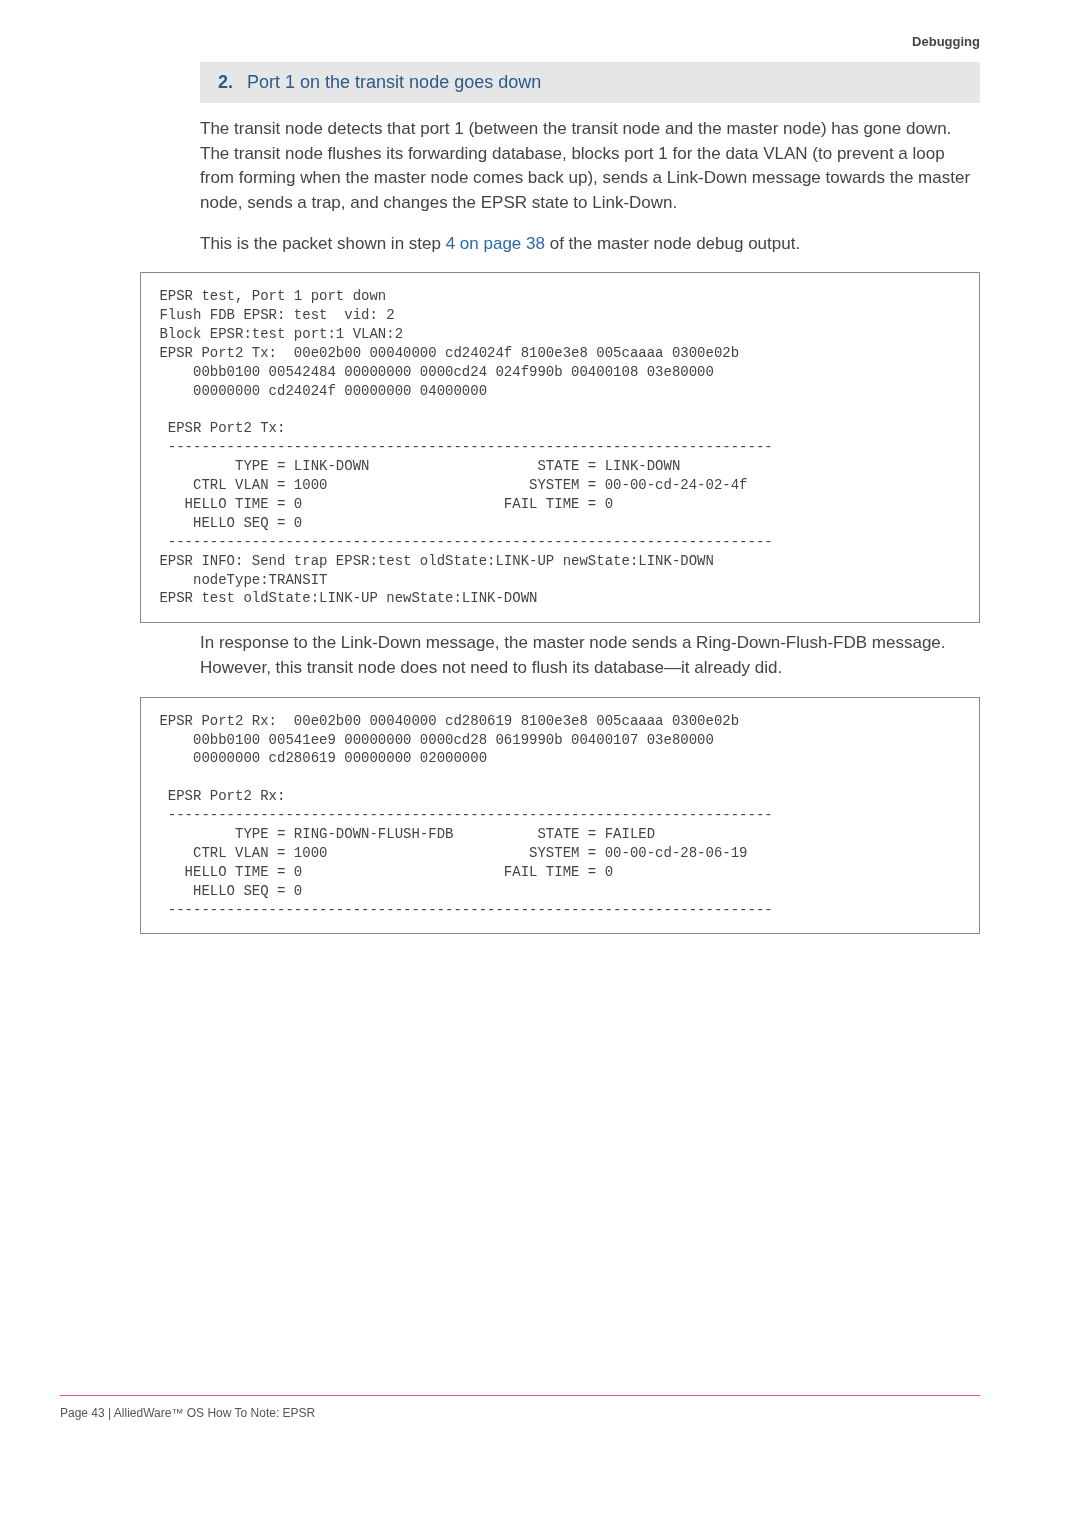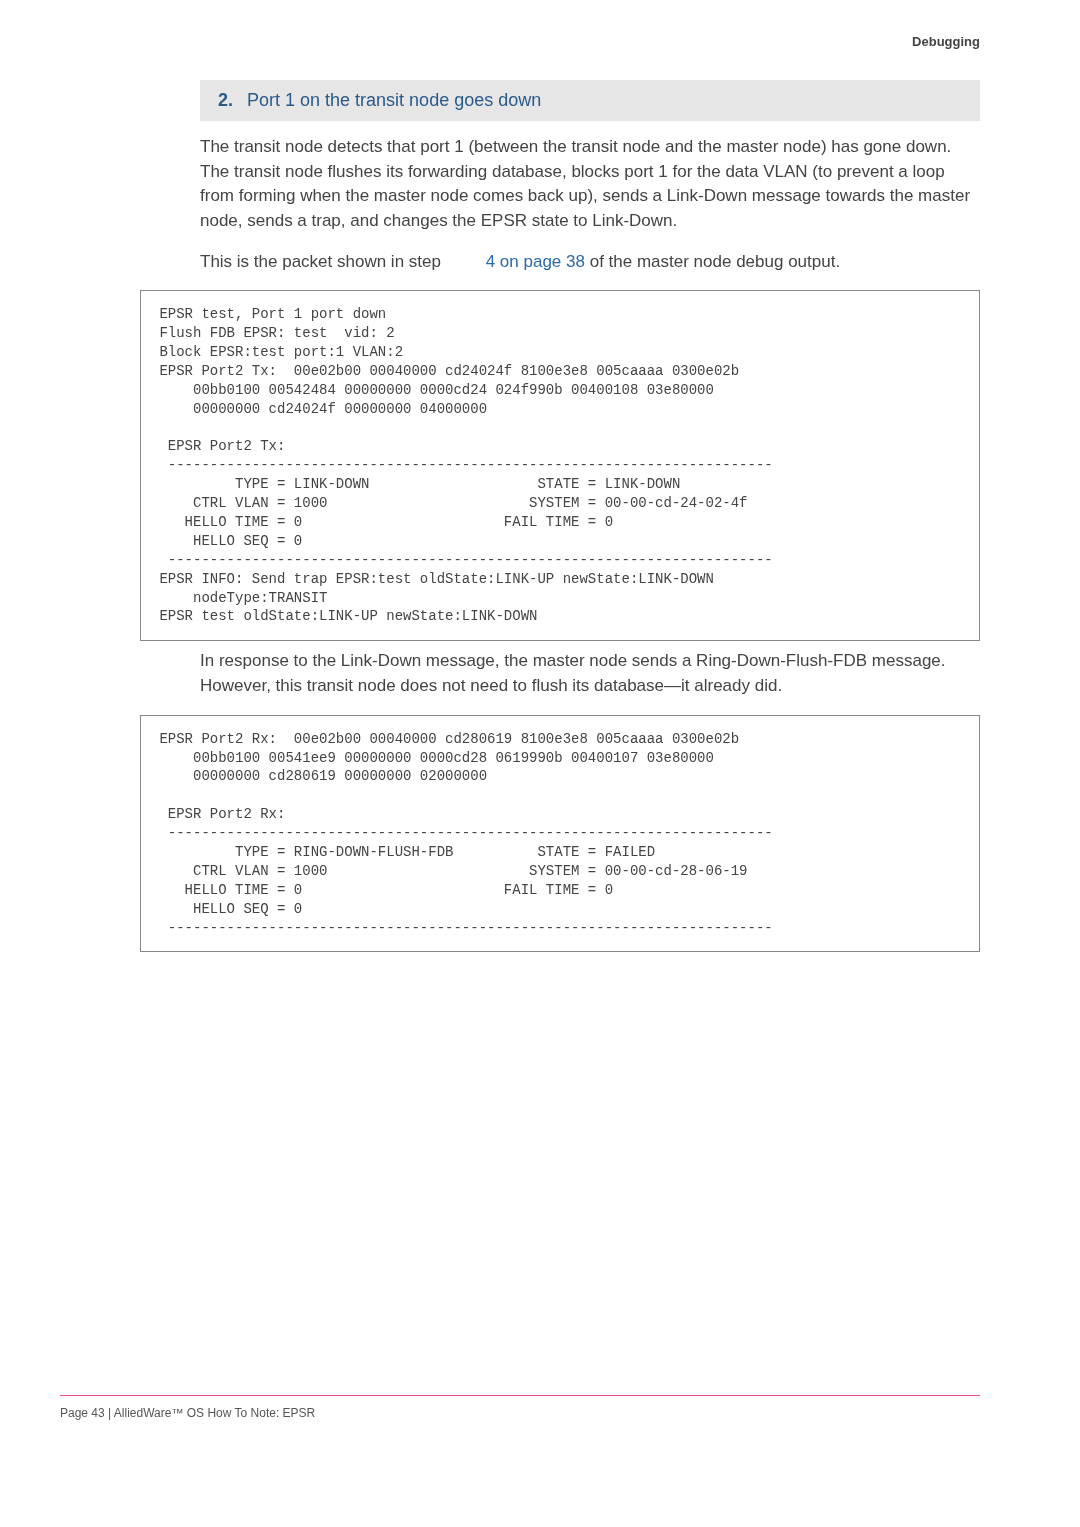--- a/index.html
+++ b/index.html
@@ -4,54 +4,53 @@
 <style>
   body {
     margin: 0;
     padding: 0;
     font-family: Arial, Helvetica, sans-serif;
     color: #3a3a3a;
     background: #fff;
     width: 1080px;
   }
   .page {
-    padding: 60px 100px 40px 200px;
+    padding: 36px 100px 40px 200px;
     box-sizing: border-box;
     position: relative;
     min-height: 1450px;
   }
   .header-right {
     position: absolute;
     top: 34px;
     right: 100px;
     font-size: 13px;
     font-weight: bold;
     color: #444;
   }
   .step-heading {
     background: #e6e6e6;
     padding: 10px 18px;
-    margin-top: 20px;
+    margin-top: 26px;
     margin-bottom: 14px;
     font-size: 18px;
     color: #2a5a8a;
   }
   .step-heading .num {
     font-weight: bold;
     margin-right: 14px;
   }
   .body-text {
     font-size: 17px;
     line-height: 1.45;
     color: #444;
     margin-bottom: 16px;
   }
   .link-text {
     color: #2a6aa8;
-    margin-left: 40px;
   }
   .code-block {
     border: 1px solid #888;
     padding: 14px 10px;
     margin: 10px 0 8px -60px;
     font-family: "Courier New", monospace;
     font-size: 14px;
     line-height: 1.35;
     white-space: pre;
     color: #444;

